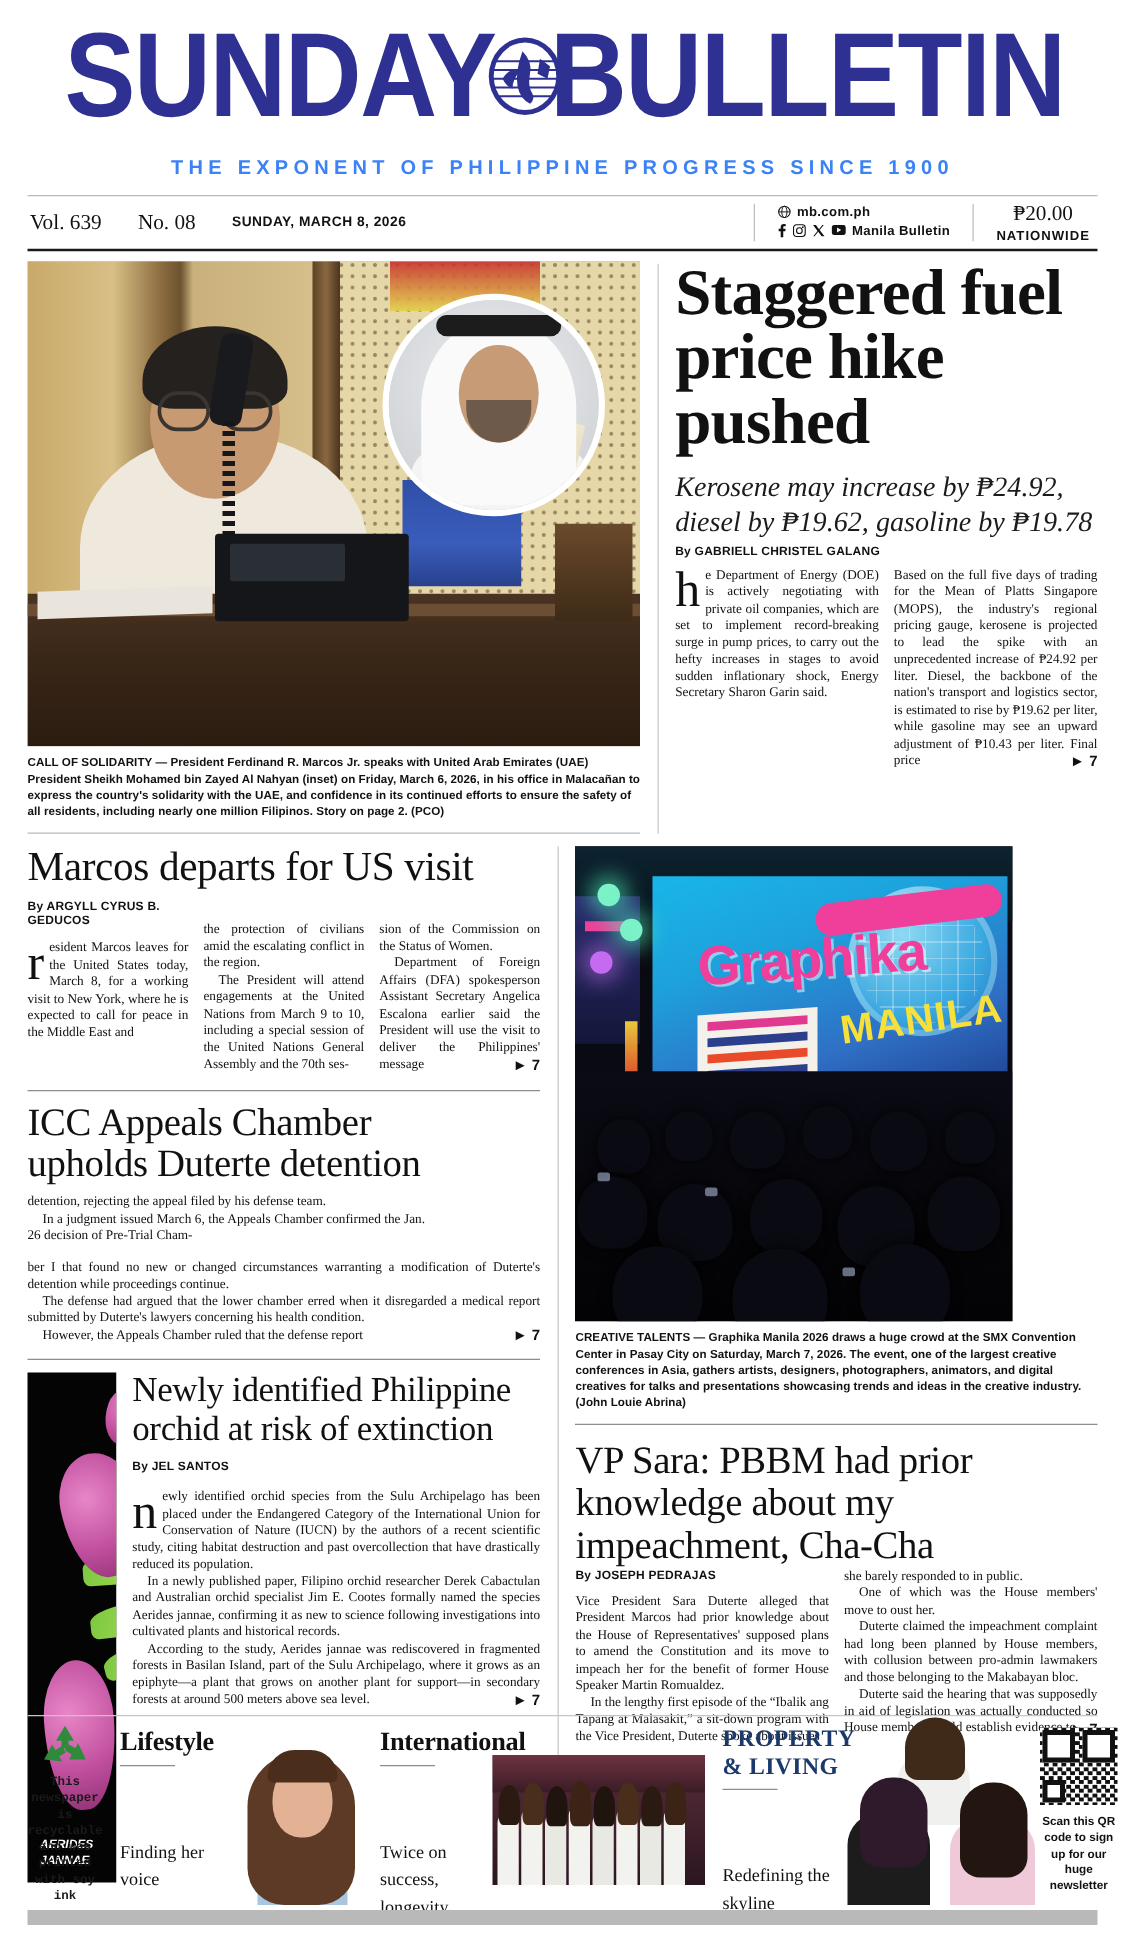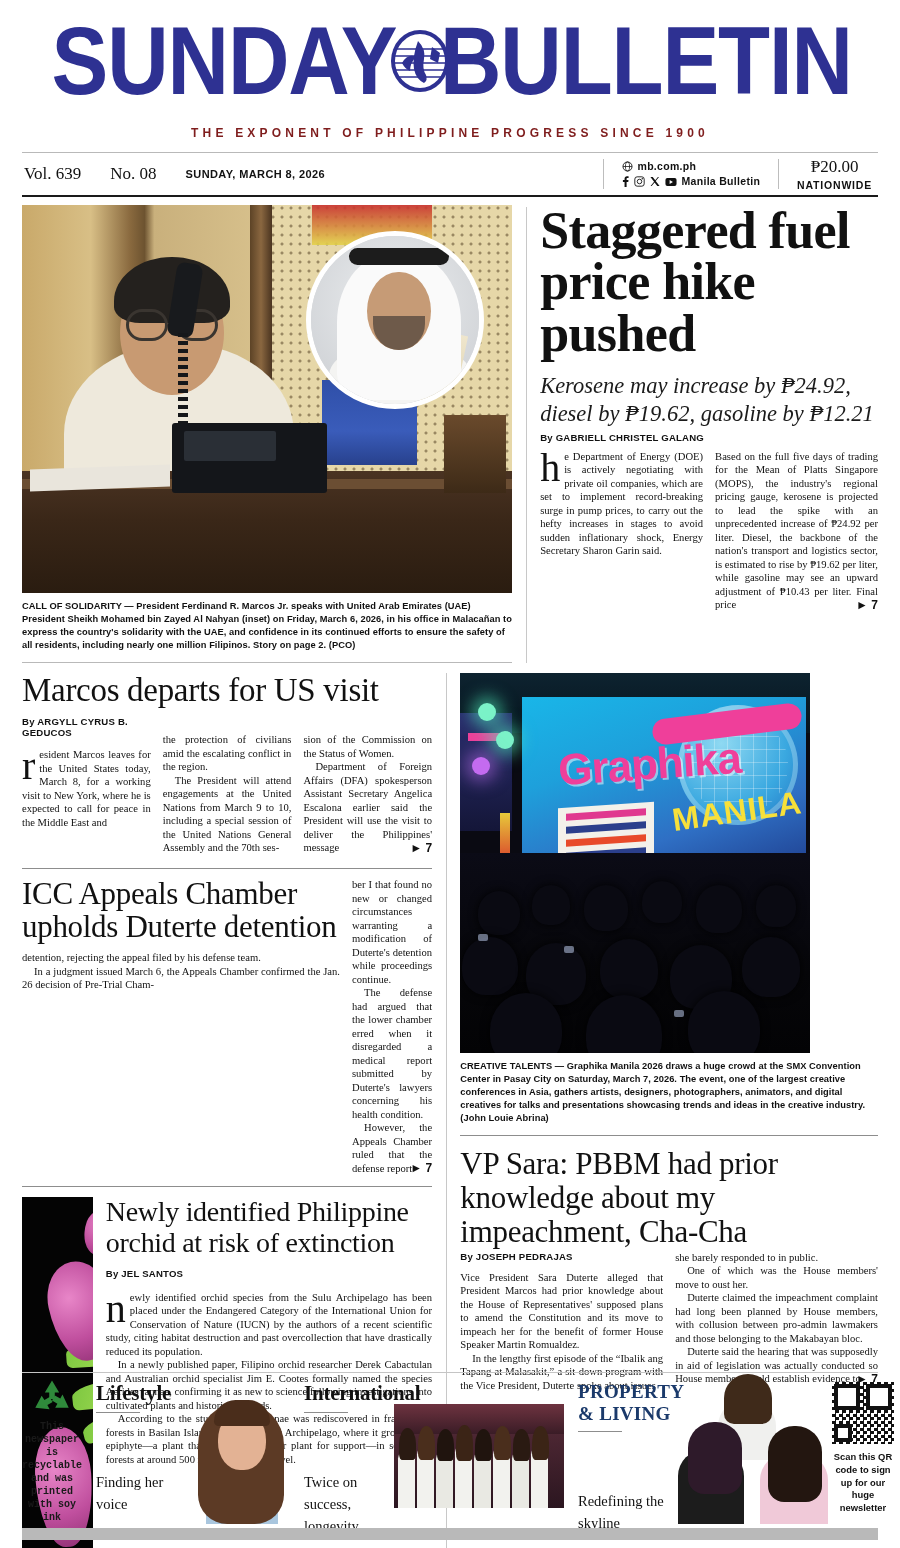--- a/index.html
+++ b/index.html
@@ -26,41 +26,41 @@
     transform: scaleX(1.12) scaleY(1.26);
     transform-origin: center;
     display: inline-block;
     padding: 0 14px;
   }
   .mh-globe { width: 64px; height: 64px; flex: 0 0 64px; position: relative; margin: 0 -4px; }
   .mh-globe svg { display:block; }
   .mh-tag {
     font-family: "Liberation Sans", sans-serif;
     font-weight: 700;
-    font-size: 12px;
+    font-size: 16px;
     letter-spacing: 4.2px;
-    color: #7f1d1d;
+    color: #3b82f6;
     margin-top: 30px;
   }
   .mh-rule { border-top: 1px solid #b9b9b9; margin: 12px 0 0 0; }
 
   
   .infobar { display: flex; align-items: stretch; height: 42px; }
   .ib-left { display: flex; align-items: center; flex: 1 1 auto; }
   .ib-vol { font-family: "Liberation Serif", serif; font-size: 17px; padding: 0 14px 0 2px; }
   .ib-sep { width: 1px; background: #bdbdbd; margin: 6px 0; }
   .ib-no { font-family: "Liberation Serif", serif; font-size: 17px; padding: 0 14px; }
   .ib-date { font-family: "Liberation Sans", sans-serif; font-weight: 700; font-size: 11px; letter-spacing: 0.4px; padding: 0 14px; }
   .ib-right { display: flex; align-items: stretch; }
   .ib-web {
     font-family: "Liberation Sans", sans-serif; font-weight: 700; font-size: 10.5px;
     display: flex; flex-direction: column; justify-content: center; gap: 3px; padding: 0 18px;
     letter-spacing: 0.3px;
   }
-  .ib-web .line { display: flex; align-items: flex-end; gap: 5px; }
+  .ib-web .line { display: flex; align-items: flex-start; gap: 5px; }
   .ib-price {
     display: flex; flex-direction: column; justify-content: center; align-items: center;
     padding: 0 6px 0 18px; gap: 2px;
   }
   .ib-price .amt { font-family: "Liberation Serif", serif; font-size: 17px; }
   .ib-price .nat { font-family: "Liberation Sans", sans-serif; font-weight: 700; font-size: 10.5px; letter-spacing: 0.8px; }
   .ib-bot { border-top: 2px solid #1a1a1a; }
 
   
   .top { display: flex; gap: 0; margin-top: 8px; }
@@ -342,21 +342,21 @@
         </div>
       </div>
       <div class="photocap">CALL OF SOLIDARITY — President Ferdinand R. Marcos Jr. speaks with United Arab Emirates (UAE) President Sheikh Mohamed bin Zayed Al Nahyan (inset) on Friday, March 6, 2026, in his office in Malacañan to express the country's solidarity with the UAE, and confidence in its continued efforts to ensure the safety of all residents, including nearly one million Filipinos. Story on page 2. (PCO)</div>
       <div class="rule-thin"></div>
     </div>
 
     <div class="top-divider"></div>
 
     <div class="top-right">
       <h1 class="hl-main">Staggered fuel price hike pushed</h1>
-      <div class="hl-deck">Kerosene may increase by ₱24.92, diesel by ₱19.62, gasoline by ₱12.21</div>
+      <div class="hl-deck">Kerosene may increase by ₱24.92, diesel by ₱19.62, gasoline by ₱19.78</div>
       <div class="byline">By GABRIELL CHRISTEL GALANG</div>
       <div class="cols2">
         <div class="col bodytext">
           <p class="first dropcap">he Department of Energy (DOE) is actively negotiating with private oil companies, which are set to implement record-breaking surge in pump prices, to carry out the hefty increases in stages to avoid sudden inflationary shock, Energy Secretary Sharon Garin said.</p>
         </div>
         <div class="col bodytext">
           <p class="first">Based on the full five days of trading for the Mean of Platts Singapore (MOPS), the industry's regional pricing gauge, kerosene is projected to lead the spike with an unprecedented increase of ₱24.92 per liter. Diesel, the backbone of the nation's transport and logistics sector, is estimated to rise by ₱19.62 per liter, while gasoline may see an upward adjustment of ₱10.43 per liter. Final price</p>
           <div style="text-align:right;margin-top:-14px;">
             <span class="jump">► <span>7</span></span>
           </div>
@@ -385,21 +385,21 @@
           <p class="first">sion of the Commission on the Status of Women.</p>
           <p>Department of Foreign Affairs (DFA) spokesperson Assistant Secretary Angelica Escalona earlier said the President will use the visit to deliver the Philippines' message</p>
           <div style="text-align:right;margin-top:-14px;">
             <span class="jump">► <span>7</span></span>
           </div>
         </div>
       </div>
 
       <div class="rule-mid" style="margin-top:12px;"></div>
 
-      <div style="display:flex;gap:12px;margin-top:9px;">
+      <div style="display:flex;gap:12px;margin-top:9px;flex-direction:column;">
         <div style="width:318px;">
           <h2 class="sec-hl sm">ICC Appeals Chamber upholds Duterte detention</h2>
           <div style="display:flex;gap:12px;margin-top:8px;">
             <div class="col bodytext">
               <p class="first">detention, rejecting the appeal filed by his defense team.</p>
               <p>In a judgment issued March 6, the Appeals Chamber confirmed the Jan. 26 decision of Pre-Trial Cham-</p>
             </div>
           </div>
         </div>
         <div class="col bodytext">

